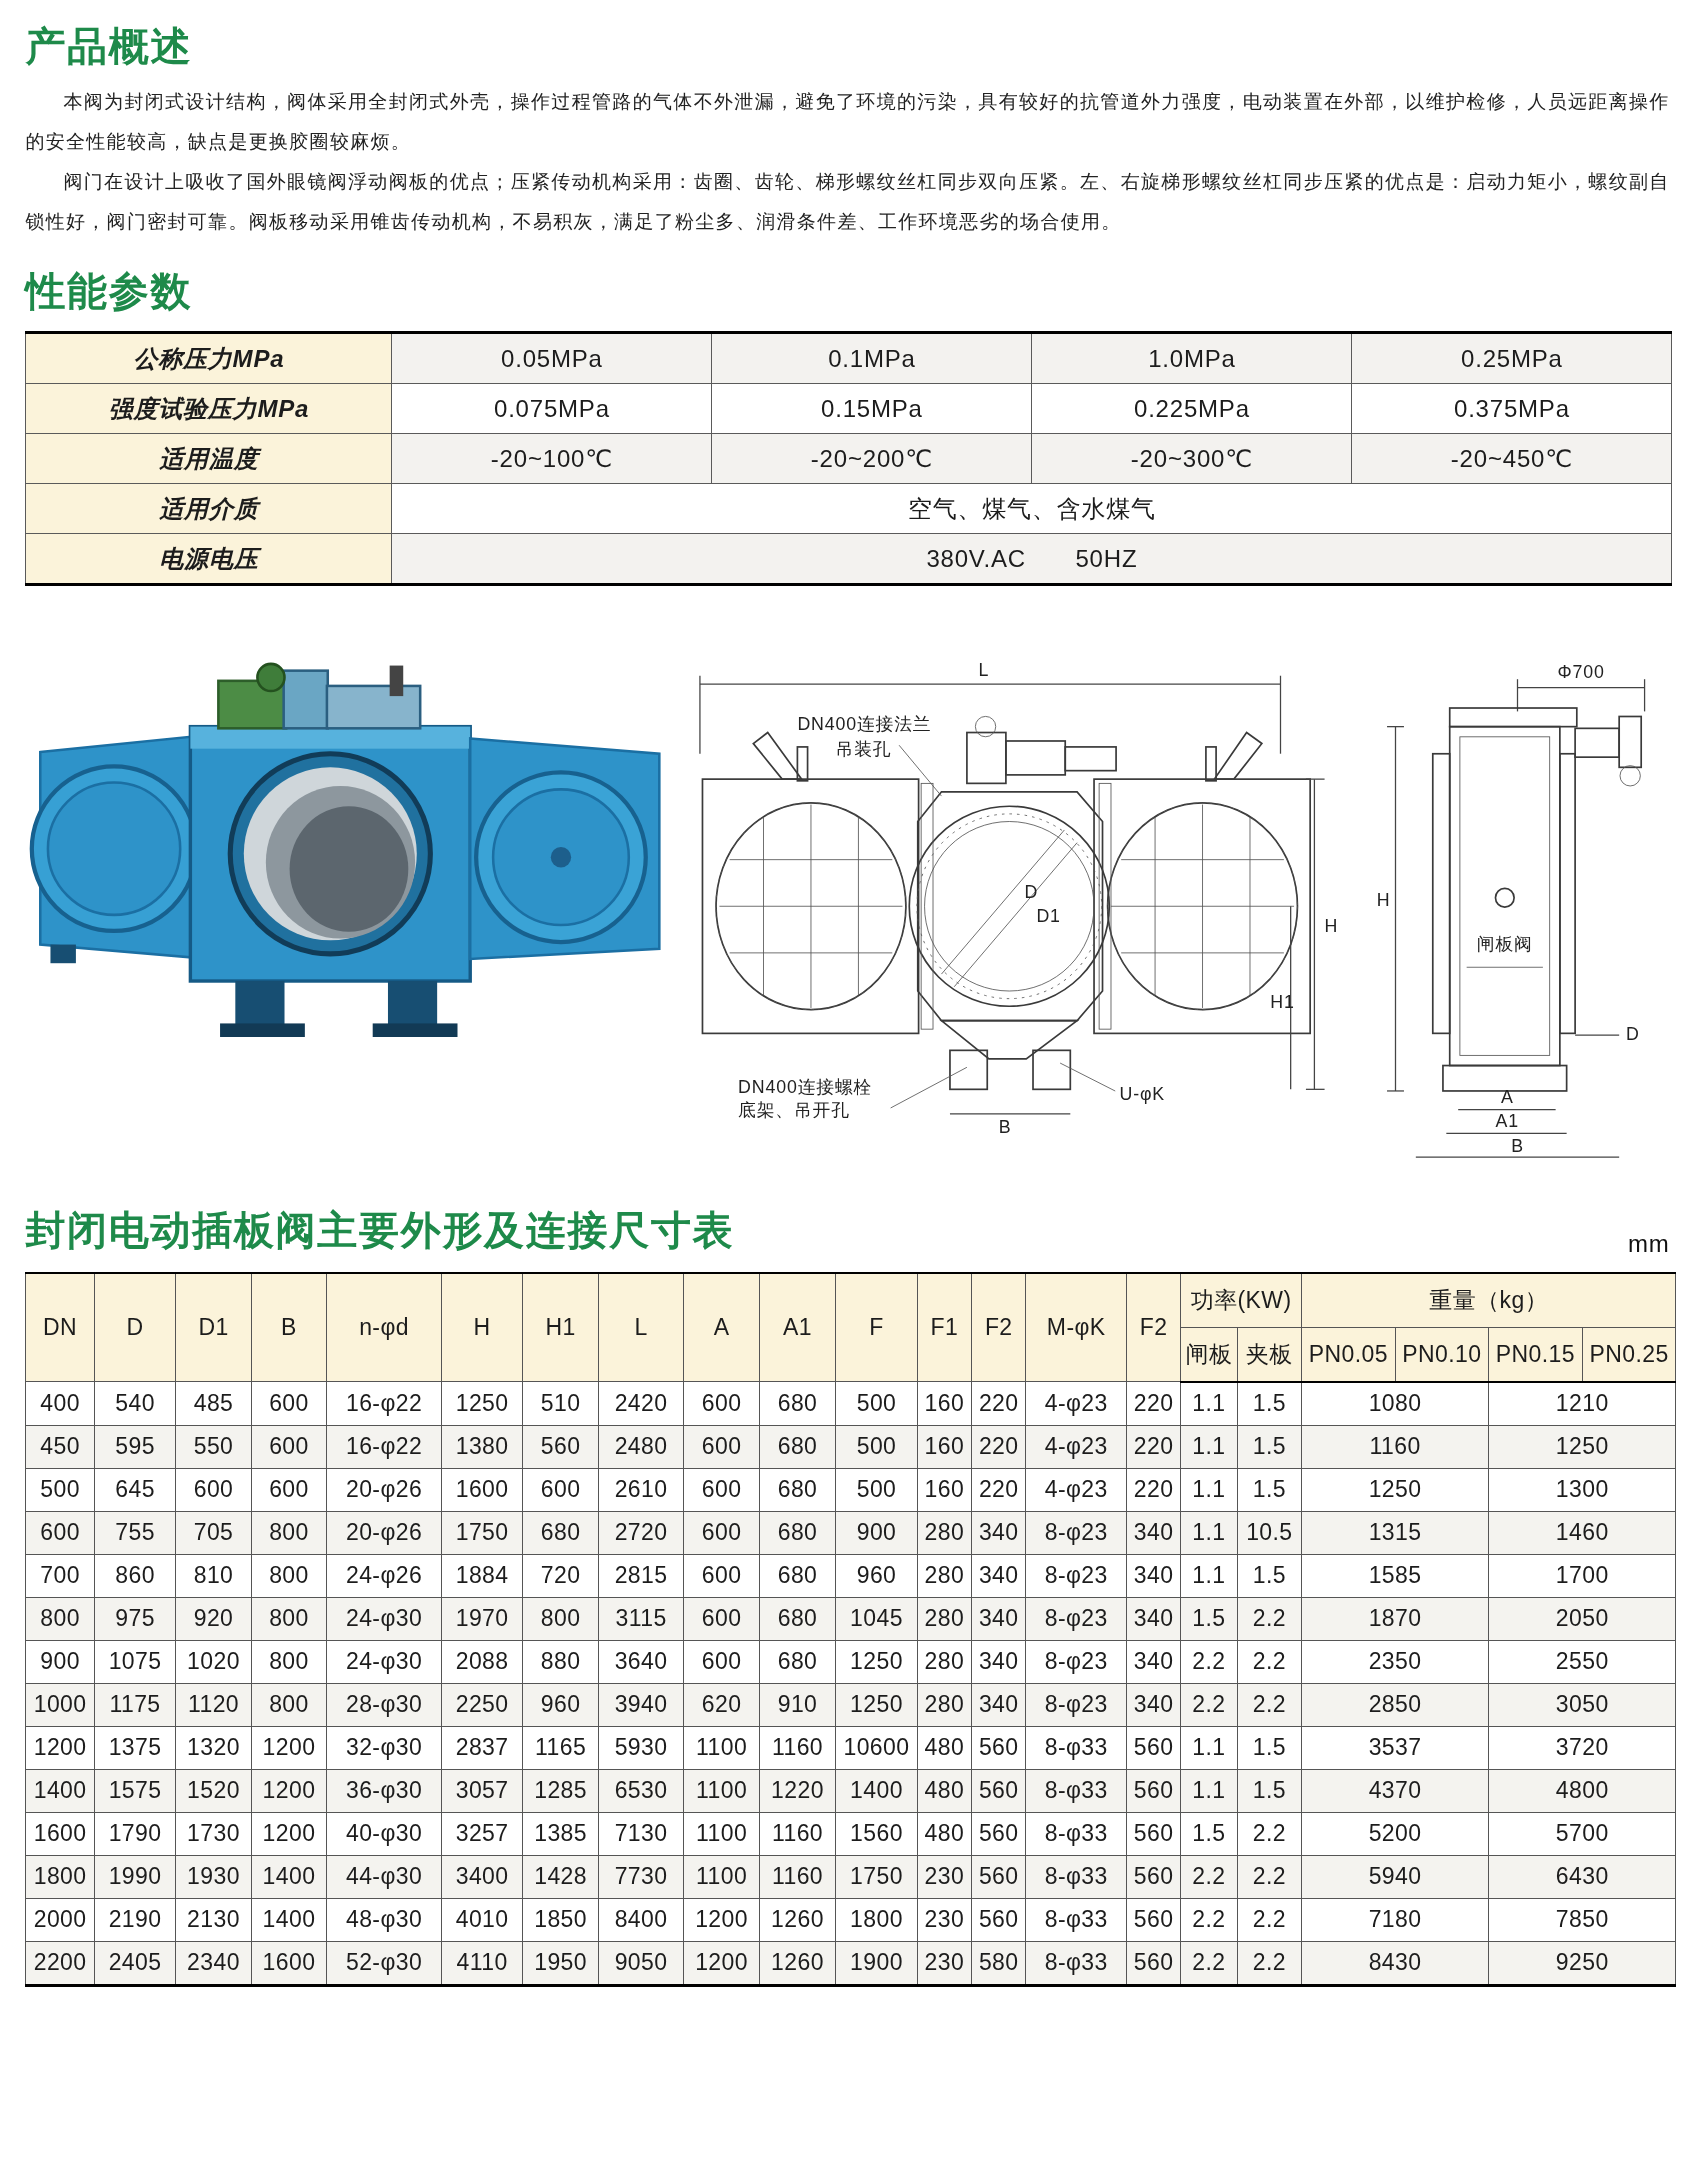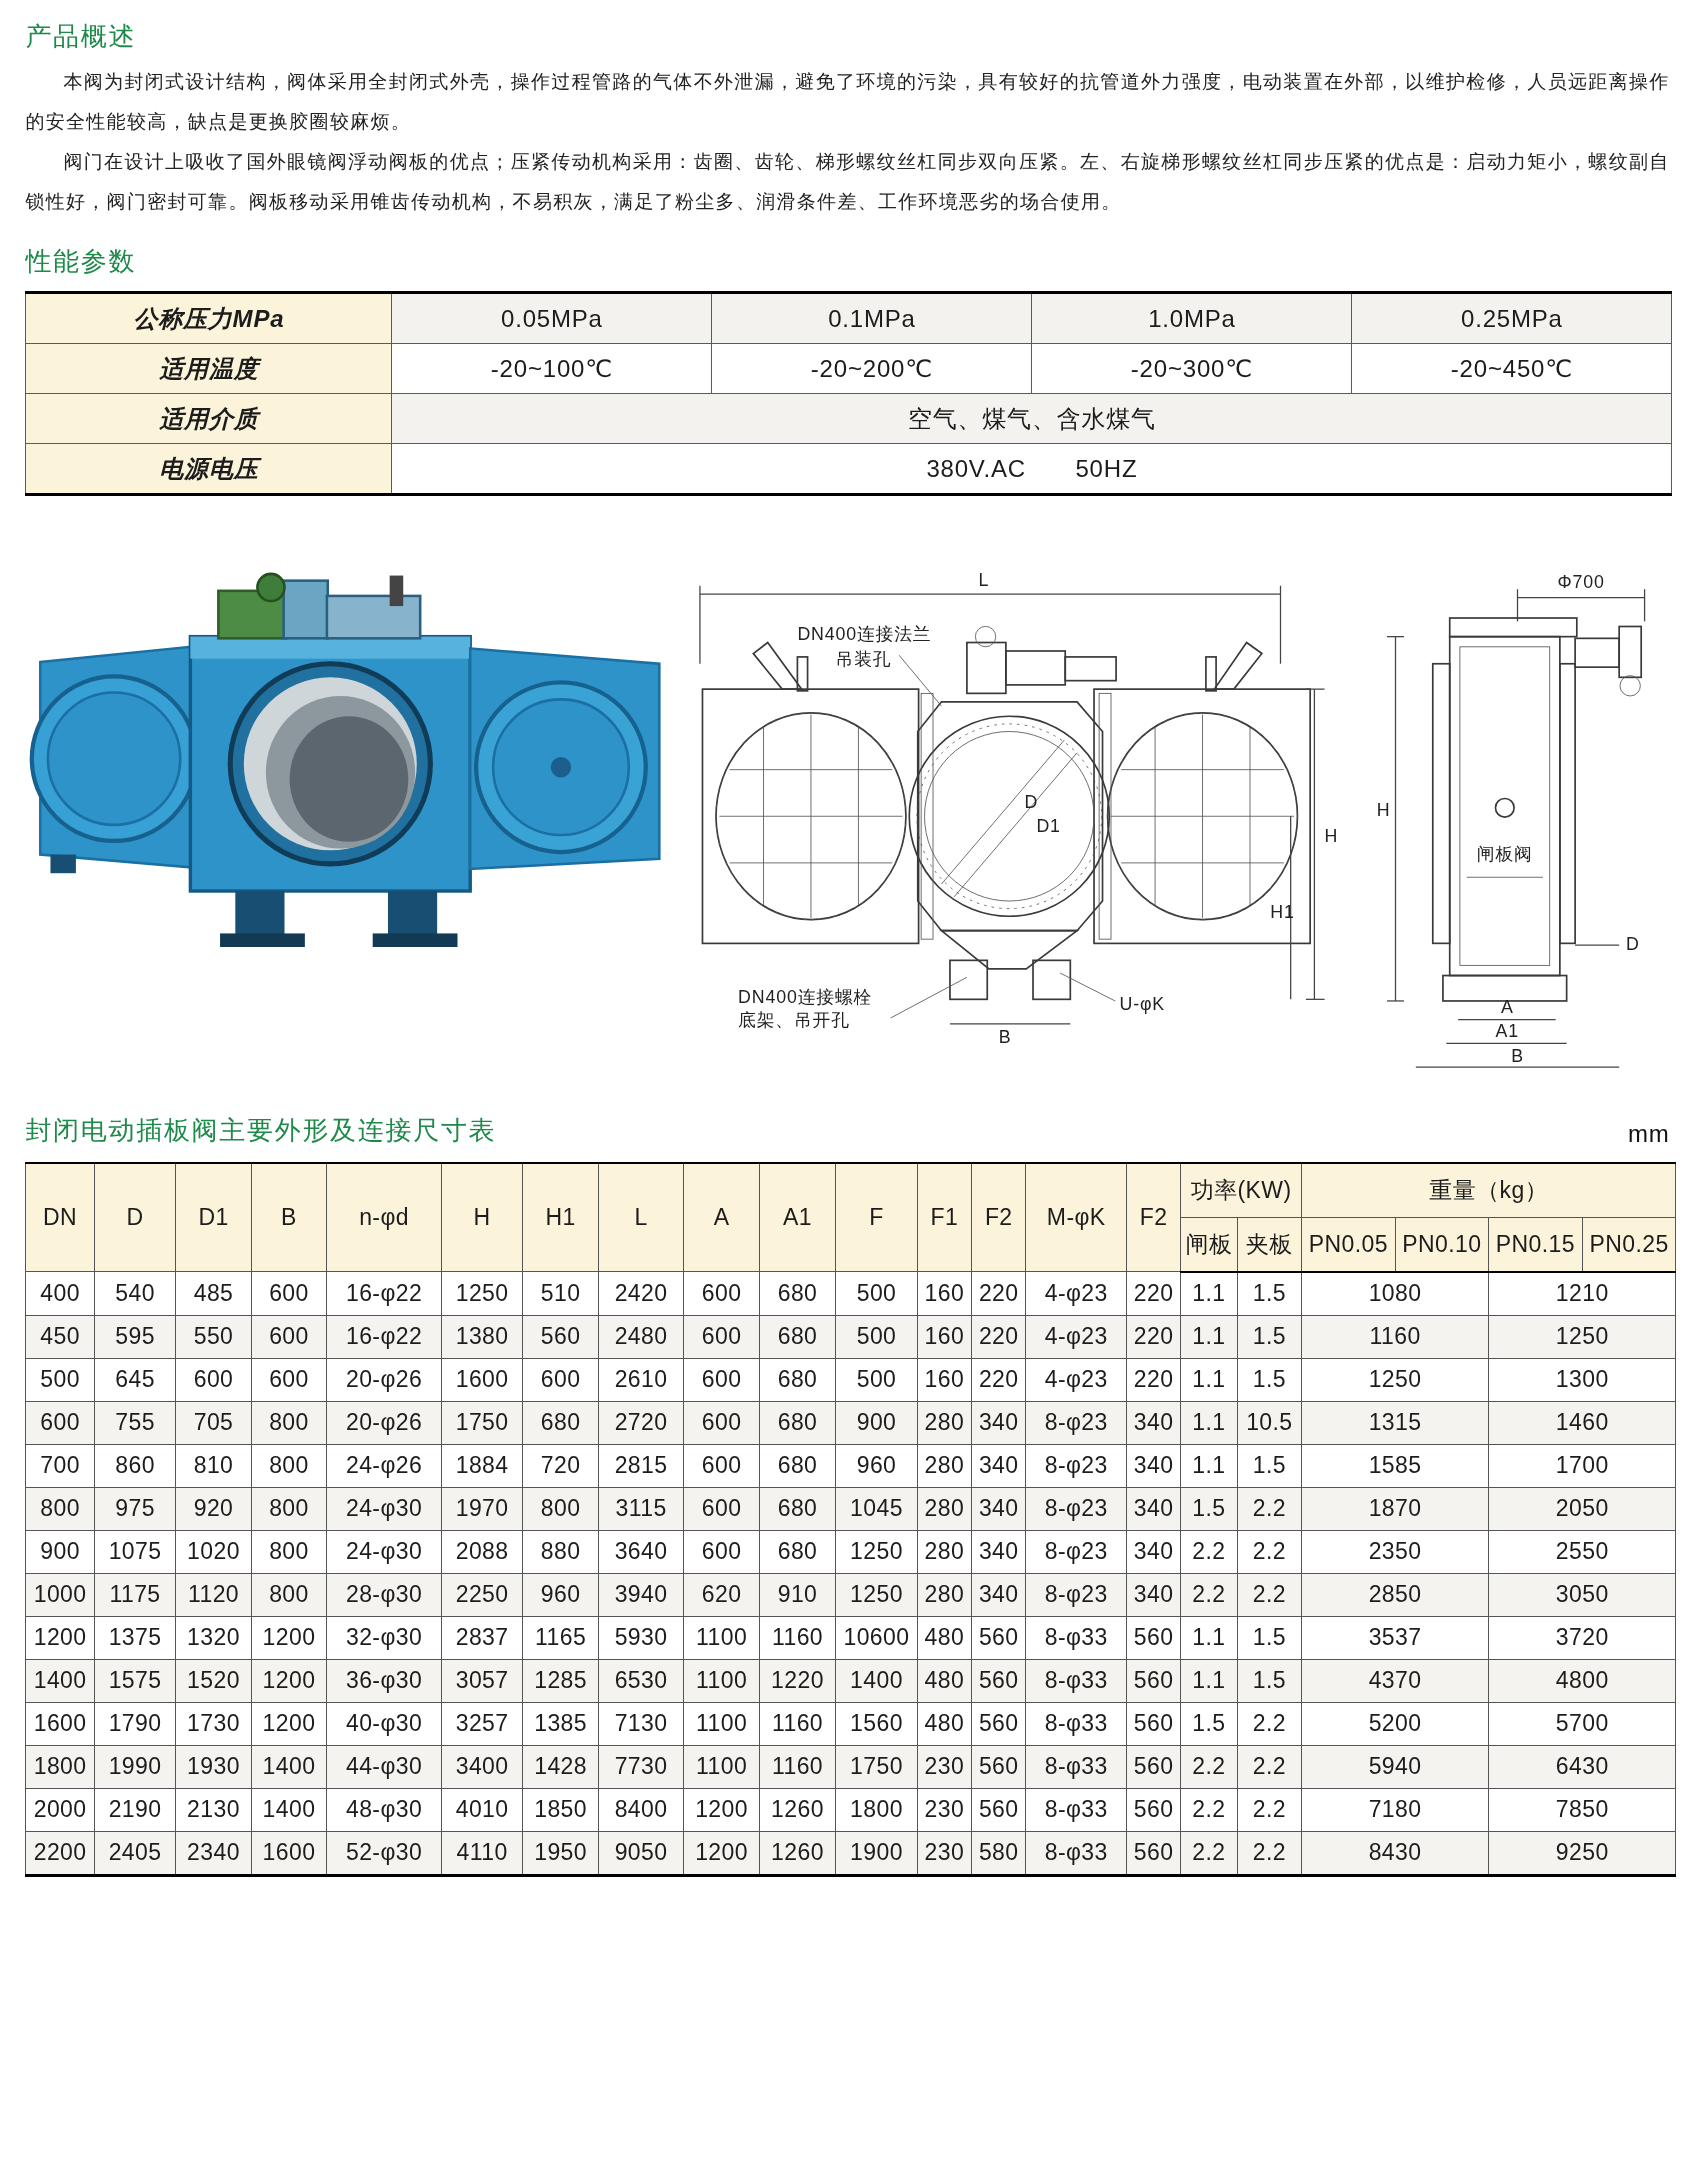--- a/index.html
+++ b/index.html
@@ -2,21 +2,21 @@
 <html style="font-size:13.6px"><head>
 <meta charset="utf-8">
 <style>
   html,body{margin:0;padding:0;background:#ffffff;}
   body{
     width:1695px;height:2176px;overflow:hidden;position:relative;
     font-family:"Liberation Sans","DejaVu Sans",sans-serif;color:#1c1c1c;
   }
   .page{padding:18.6px 25.4px 0 25.4px;}
   h2.green{
-    color:#1e8a4a;font-size:26px;font-weight:normal;margin:0 0 8.5px 0;
+    color:#1e8a4a;font-size:40px;font-weight:bold;margin:0 0 8.5px 0;
     letter-spacing:1.7px;
   }
   .para{
     font-size:19px;line-height:40px;margin:0;text-indent:2em;
     letter-spacing:1.3px;text-align:justify;color:#222;
   }
   .sec-gap{height:22px;}
 
   
   table.perf{
@@ -78,20 +78,27 @@
       <col style="width:320px">
         <col style="width:320px">
     </colgroup>
     <tbody>
         <tr>
           <td>公称压力MPa</td>
           <td>0.05MPa</td>
           <td>0.1MPa</td>
           <td>1.0MPa</td>
           <td>0.25MPa</td>
+        </tr>
+        <tr>
+          <td>强度试验压力MPa</td>
+          <td>0.075MPa</td>
+          <td>0.15MPa</td>
+          <td>0.225MPa</td>
+          <td>0.375MPa</td>
         </tr>
         <tr>
           <td>适用温度</td>
           <td>-20~100℃</td>
           <td>-20~200℃</td>
           <td>-20~300℃</td>
           <td>-20~450℃</td>
         </tr>
         <tr>
           <td>适用介质</td>

